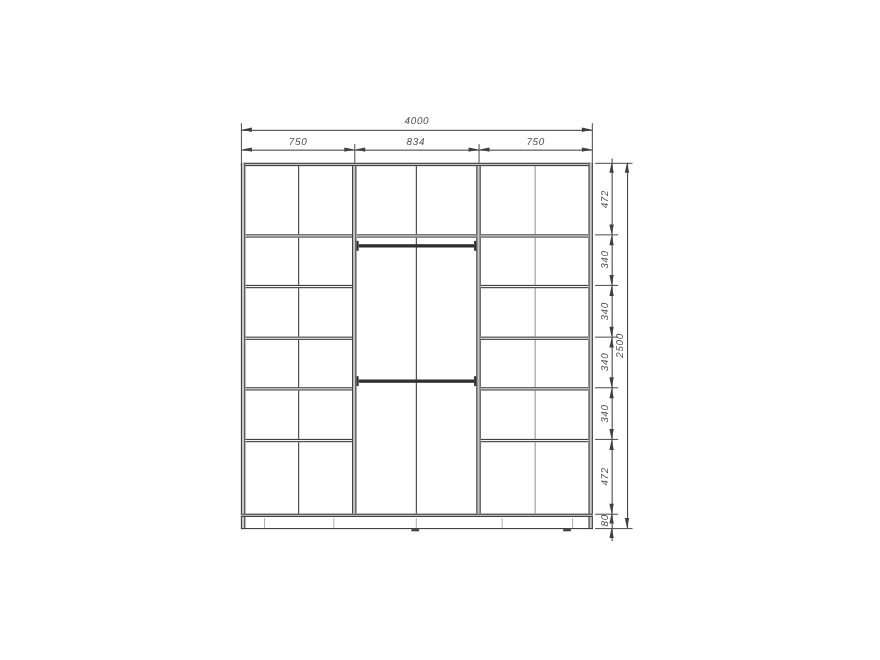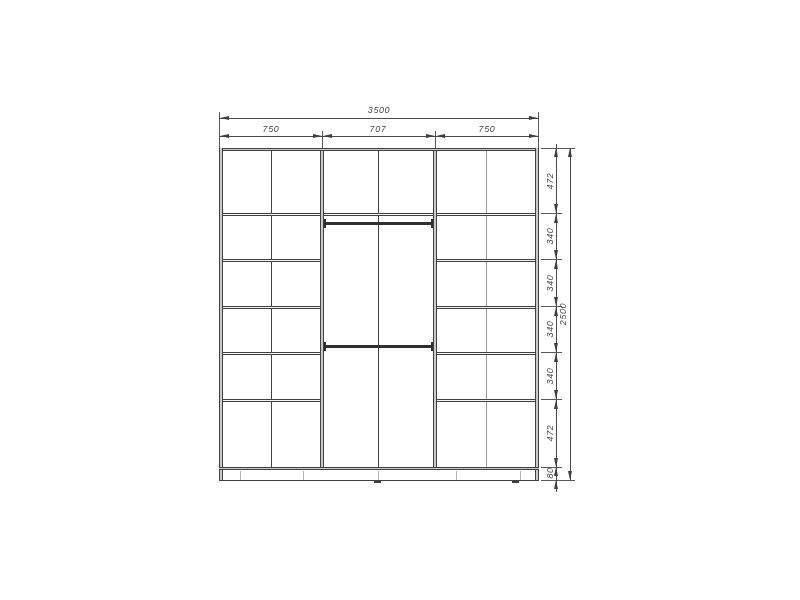--- a/index.html
+++ b/index.html
@@ -73,31 +73,31 @@
   <div class="abs dv" style="left:512px; top:481px; width:7px; height:2px;"></div>
 
   <div class="abs ext" style="left:219px; top:112px; width:1px; height:36px;"></div>
   <div class="abs ext" style="left:538px; top:112px; width:1px; height:36px;"></div>
   <div class="abs ext" style="left:322px; top:131px; width:1px; height:17px;"></div>
   <div class="abs ext" style="left:435px; top:131px; width:1px; height:17px;"></div>
 
   <div class="abs dim" style="left:219px; top:118px; width:320px; height:1px;"></div>
   <div class="abs ar ar-l" style="left:220px; top:116px;"></div>
   <div class="abs ar ar-r" style="left:529px; top:116px;"></div>
-  <div class="abs lbl" style="left:379px; top:110px;">3500</div>
+  <div class="abs lbl" style="left:379px; top:110px;">4000</div>
 
   <div class="abs dim" style="left:219px; top:136px; width:320px; height:1px;"></div>
   <div class="abs ar ar-l" style="left:220px; top:134px;"></div>
   <div class="abs ar ar-r" style="left:313px; top:134px;"></div>
   <div class="abs ar ar-l" style="left:323px; top:134px;"></div>
   <div class="abs ar ar-r" style="left:426px; top:134px;"></div>
   <div class="abs ar ar-l" style="left:436px; top:134px;"></div>
   <div class="abs ar ar-r" style="left:529px; top:134px;"></div>
   <div class="abs lbl" style="left:271px; top:129px;">750</div>
-  <div class="abs lbl" style="left:378px; top:129px;">707</div>
+  <div class="abs lbl" style="left:378px; top:129px;">834</div>
   <div class="abs lbl" style="left:487px; top:129px;">750</div>
 
   <div class="abs ext" style="left:541px; top:148px; width:34px; height:1px;"></div>
   <div class="abs ext" style="left:541px; top:213px; width:21px; height:1px;"></div>
   <div class="abs ext" style="left:541px; top:259px; width:21px; height:1px;"></div>
   <div class="abs ext" style="left:541px; top:306px; width:21px; height:1px;"></div>
   <div class="abs ext" style="left:541px; top:352px; width:21px; height:1px;"></div>
   <div class="abs ext" style="left:541px; top:399px; width:21px; height:1px;"></div>
   <div class="abs ext" style="left:541px; top:467px; width:21px; height:1px;"></div>
   <div class="abs ext" style="left:541px; top:480px; width:34px; height:1px;"></div>

